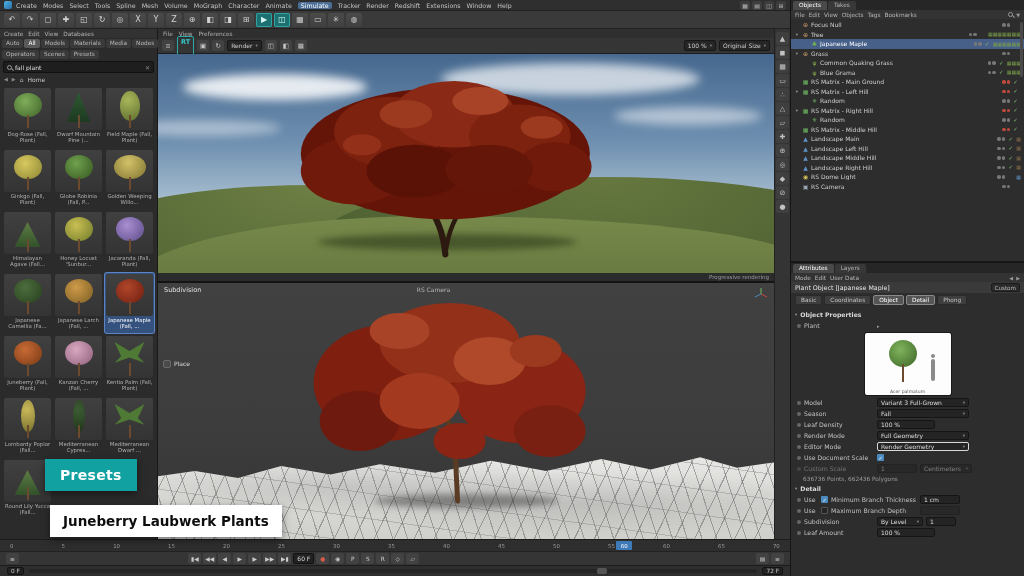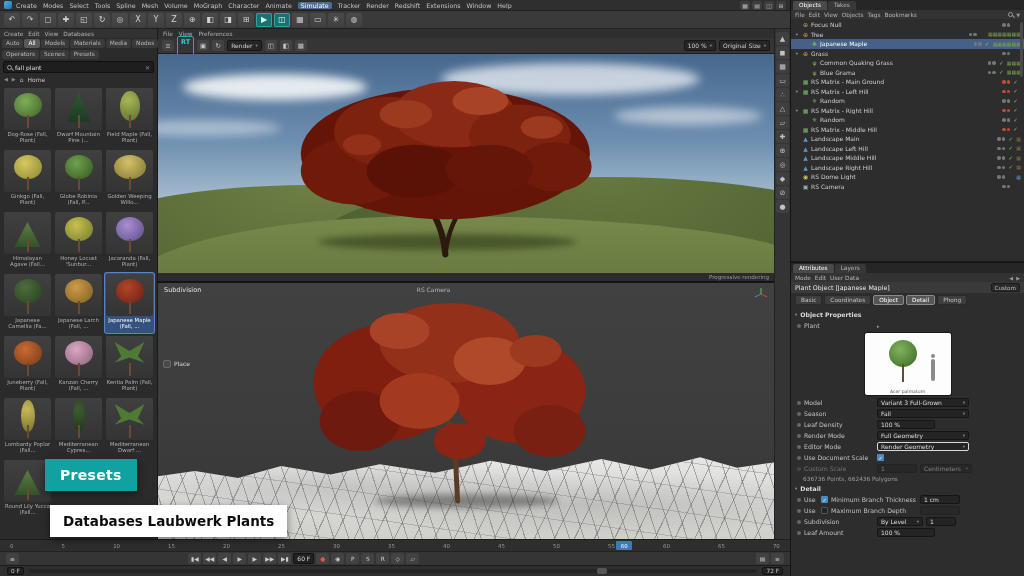--- a/index.html
+++ b/index.html
@@ -1034,13 +1034,13 @@
             <span>100 %</span>
           </span>
         </div>
 
       </div>
     </div>
   </div>
 </div>
 
 <div class="badge-capsules">Presets</div>
-<div class="badge-title">Databases Laubwerk Plants</div>
+<div class="badge-title">Juneberry Laubwerk Plants</div>
 
 </body></html>

